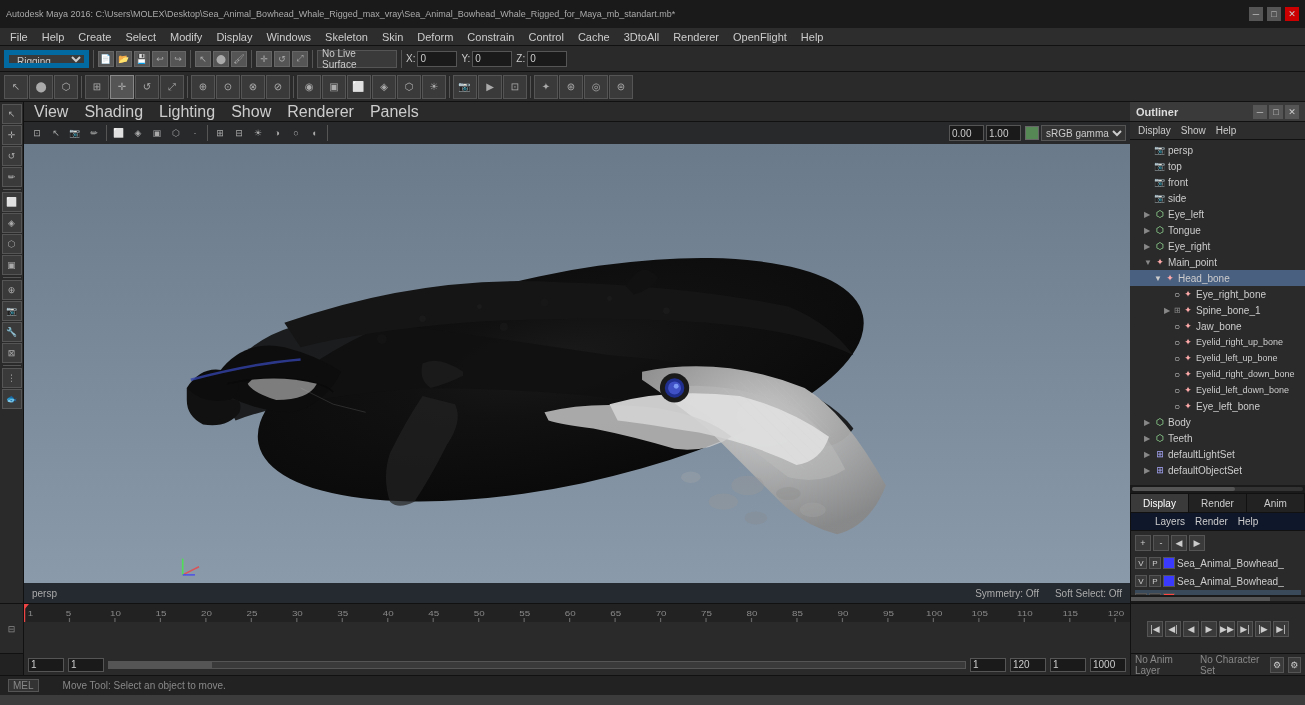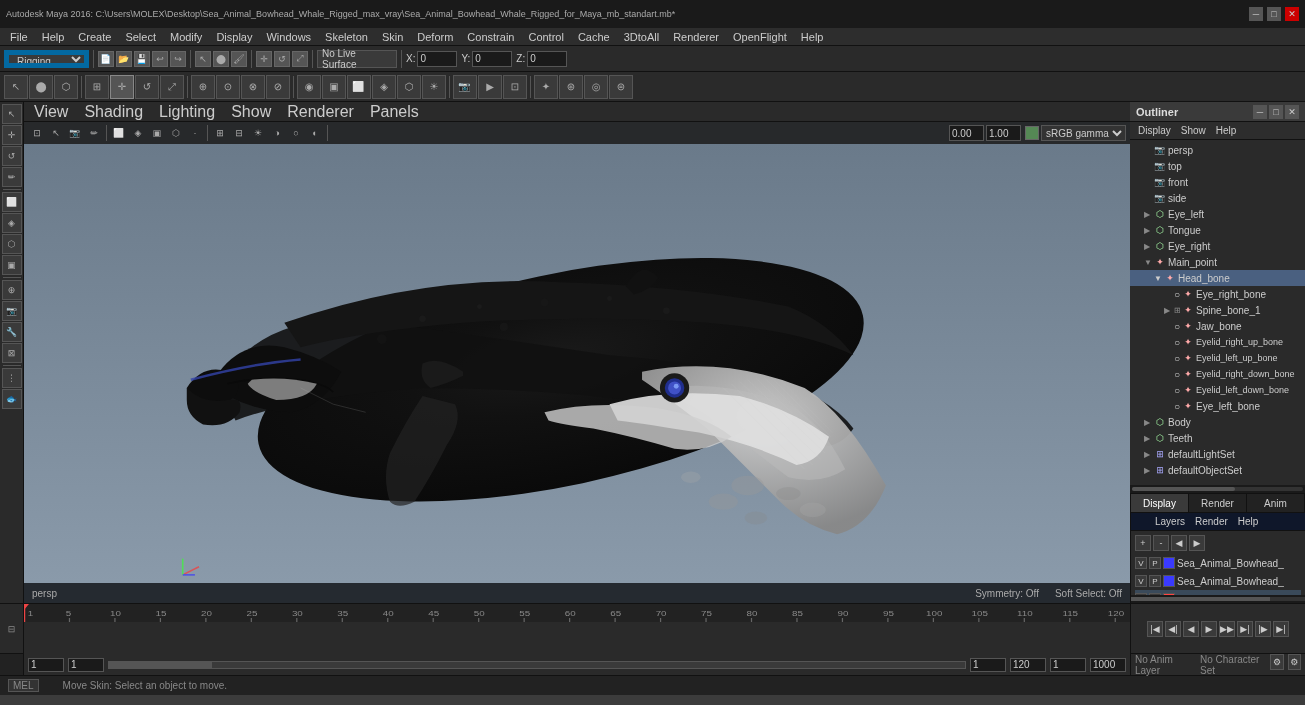--- a/index.html
+++ b/index.html
@@ -89,21 +89,21 @@
     
     #timeline-row { display: flex; align-items: stretch; height: 50px; background: #222; border-top: 1px solid #111; }
     #timeline-left-controls { width: 24px; background: #2a2a2a; border-right: 1px solid #111; display: flex; flex-direction: column; align-items: center; justify-content: space-around; padding: 2px; }
     #timeline-main { flex: 1; position: relative; background: #2a2a2a; }
     #timeline-right-controls { width: 175px; background: #2a2a2a; border-left: 1px solid #111; display: flex; align-items: center; justify-content: center; gap: 2px; padding: 0 4px; }
 
     
     #bottom-controls-row { display: flex; height: 22px; background: #2a2a2a; border-top: 1px solid #111; }
     #bc-left { width: 24px; background: #222; border-right: 1px solid #111; }
     #bc-main { flex: 1; display: flex; align-items: center; padding: 0 4px; gap: 4px; }
-    #bc-right { width: 175px; border-left: 1px solid #111; display: flex; align-items: flex-start; justify-content: center; gap: 4px; padding: 0 4px; }
+    #bc-right { width: 175px; border-left: 1px solid #111; display: flex; align-items: center; justify-content: center; gap: 4px; padding: 0 4px; }
 
     .range-field { width: 36px; height: 14px; background: #1a1a1a; border: 1px solid #555; color: #ccc; font-size: 10px; padding: 0 2px; }
     .range-bar { flex: 1; height: 8px; background: #3a3a3a; border: 1px solid #555; position: relative; }
     .range-bar-inner { height: 100%; background: #555; }
 
     
     .play-btn { width: 16px; height: 16px; background: #3a3a3a; border: 1px solid #555; display: flex; align-items: center; justify-content: center; font-size: 9px; color: #ccc; cursor: pointer; }
 
     .no-anim-label { font-size: 10px; color: #888; }
     .no-char-label { font-size: 10px; color: #888; }
@@ -681,14 +681,14 @@
   <div id="bc-right">
     <span class="no-anim-label">No Anim Layer</span>
     <span class="no-char-label" style="margin-left:8px;">No Character Set</span>
     <div class="play-btn" style="margin-left:4px;">⚙</div>
     <div class="play-btn">⚙</div>
   </div>
 </div>
 
 <div id="status-bar" style="height:20px; background:#222; display:flex; align-items:center; padding:0 8px; border-top:1px solid #111;">
   <span style="font-size:10px; color:#888; margin-right:8px; background:#333; padding:0 4px; border:1px solid #555;">MEL</span>
-  <span style="font-size:10px; color:#888;">Move Skin: Select an object to move.</span>
+  <span style="font-size:10px; color:#888;">Move Tool: Select an object to move.</span>
 </div>
 
 </body></html>

